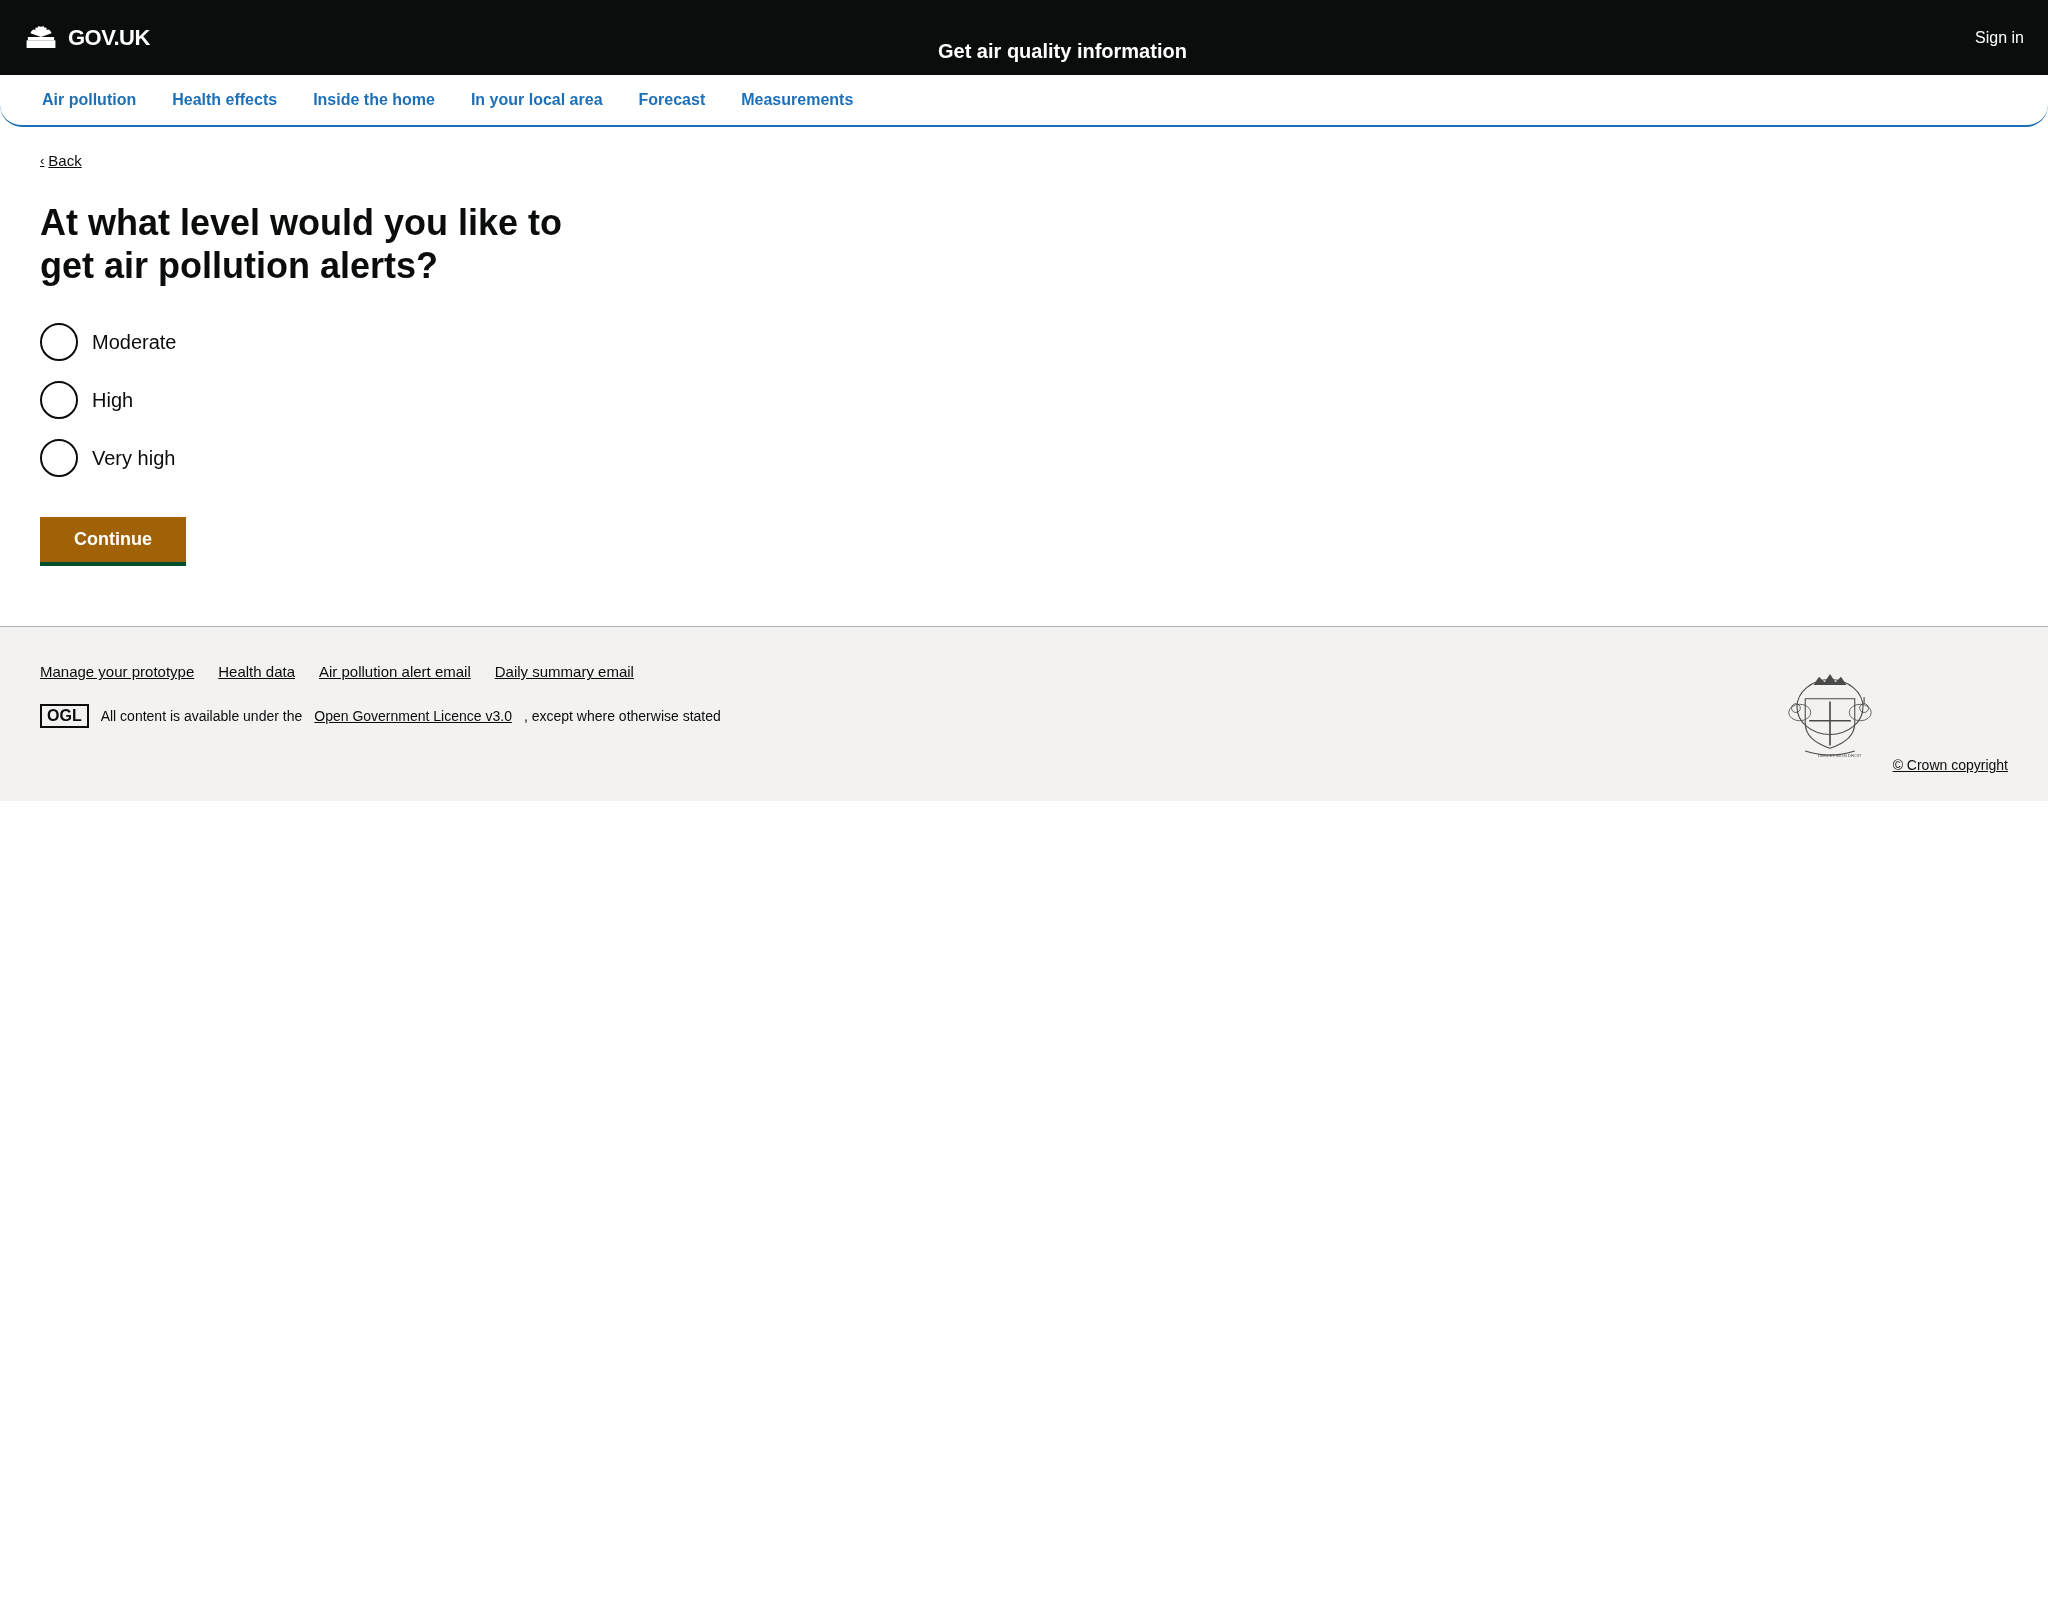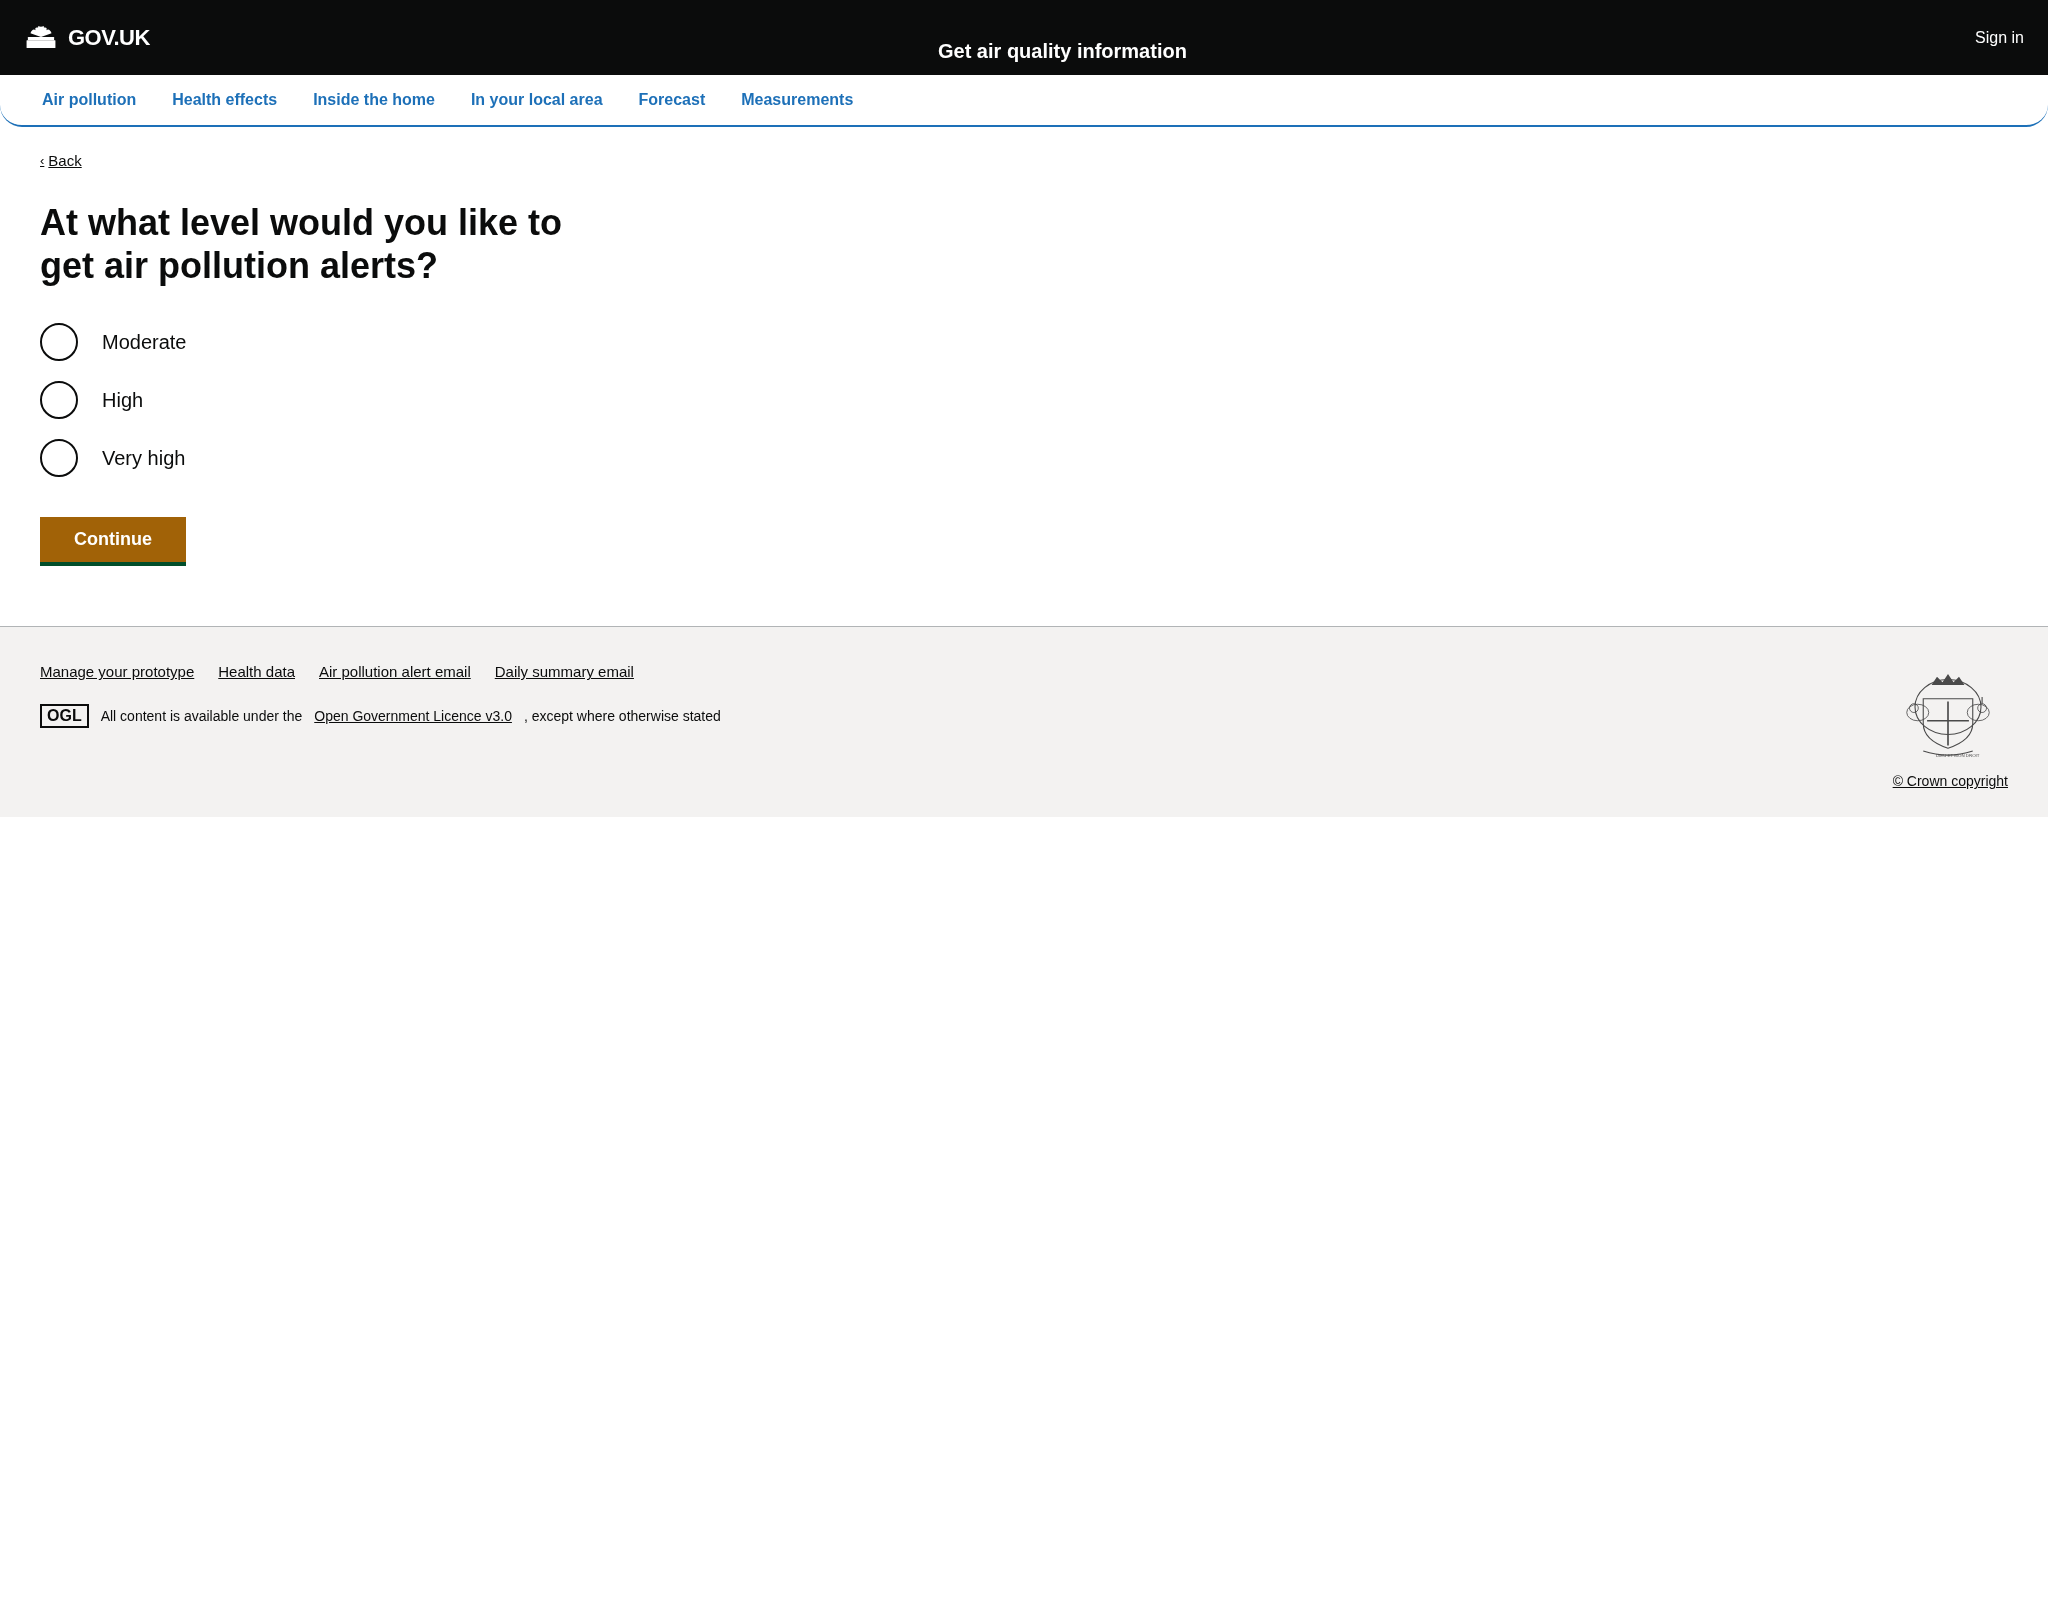--- a/index.html
+++ b/index.html
@@ -93,21 +93,21 @@
     
     .radio-group {
       display: flex;
       flex-direction: column;
       gap: 20px;
       margin-bottom: 40px;
     }
     .radio-item {
       display: flex;
       align-items: center;
-      gap: 24px;
+      gap: 14px;
       cursor: pointer;
     }
     .radio-circle {
       width: 38px;
       height: 38px;
       border-radius: 50%;
       border: 2px solid #0b0c0c;
       background: #fff;
       flex-shrink: 0;
       display: flex;
@@ -171,22 +171,23 @@
       border: 2px solid #0b0c0c;
       padding: 1px 5px;
       font-family: Arial, sans-serif;
     }
     .ogl-licence-link {
       color: #0b0c0c;
       text-decoration: underline;
     }
     .footer-right {
       display: flex;
-      flex-direction: column;
-      align-items: flex-start;
+      flex-direction: row;
+      align-items: flex-end;
+      gap: 8px;
     }
     .crown-copyright-link {
       font-size: 14px;
       color: #0b0c0c;
       text-decoration: underline;
       cursor: pointer;
     }
 
     
     .coat-of-arms {

